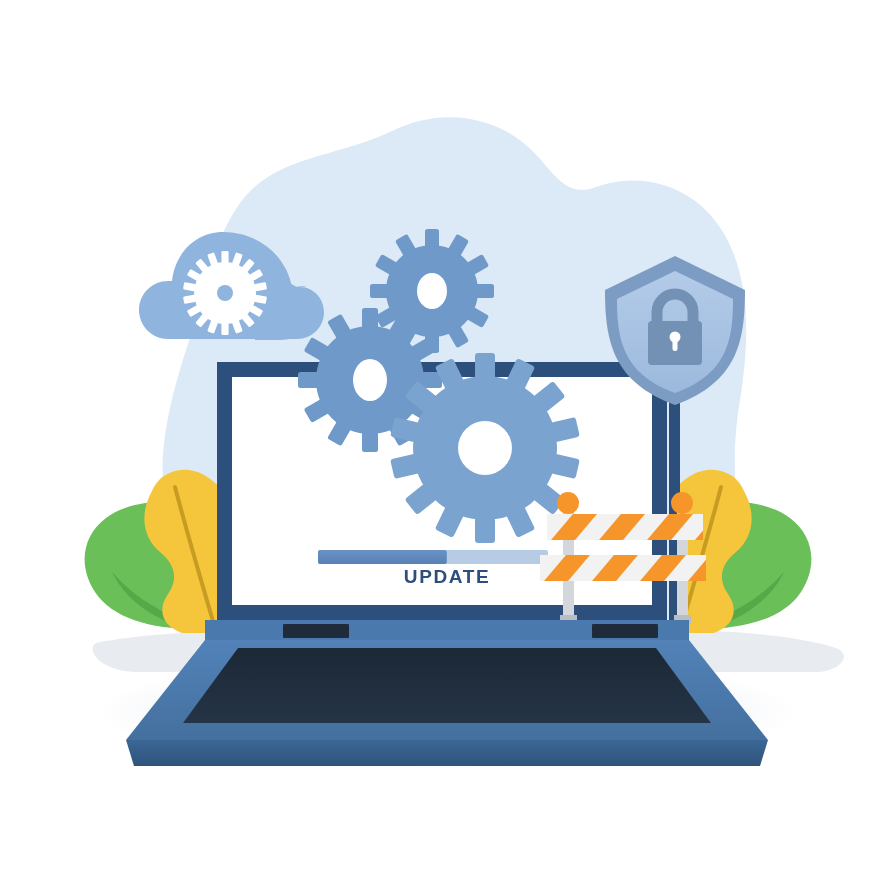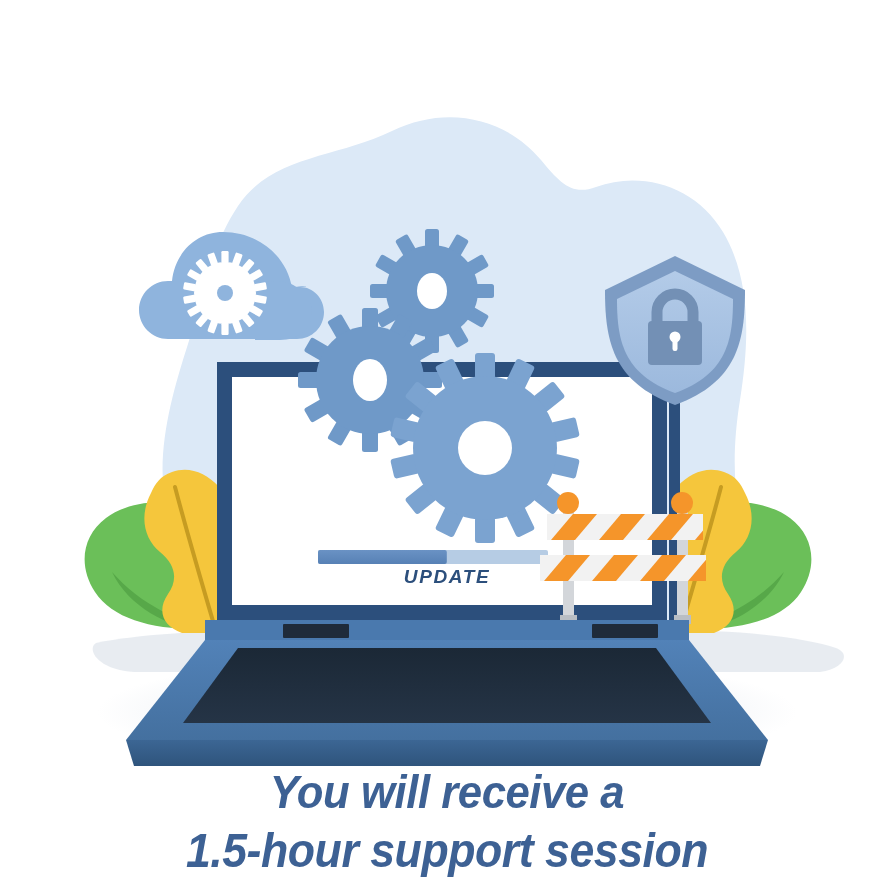--- a/index.html
+++ b/index.html
@@ -9,21 +9,20 @@
   }
   body {
     font-family: "Liberation Sans", sans-serif;
   }
   #scene {
     position: relative;
     width: 894px;
     height: 894px;
     background: #ffffff;
     overflow: hidden;
-    font-style: italic;
   }
   #scene svg {
     display: block;
   }
   .caption-wrap {
     position: absolute;
     left: 0;
     top: 762px;
     width: 894px;
     text-align: center;
@@ -278,18 +277,14 @@
 
       <path fill="url(#baseGrad)" d="M 205 640 L 689 640 L 768 740 L 126 740 Z"></path>
       <path fill="url(#kbGrad)" d="M 238 648 L 656 648 L 711 723 L 183 723 Z"></path>
 
       <path fill="url(#edgeGrad)" d="M 126 740 L 768 740 L 760 766 L 134 766 Z"></path>
     </g>
 
     <text x="447" y="583" text-anchor="middle" font-family="Liberation Sans, sans-serif" font-size="19" font-weight="bold" letter-spacing="1.6" fill="#2c4f7c">UPDATE</text>
   </svg>
 
-  <div class="caption-wrap">
-    <span class="caption-line line1">You will receive a</span>
-    <span class="caption-line line2">1.5-hour support session</span>
-  </div>
 
 </div>
 
 </body></html>

